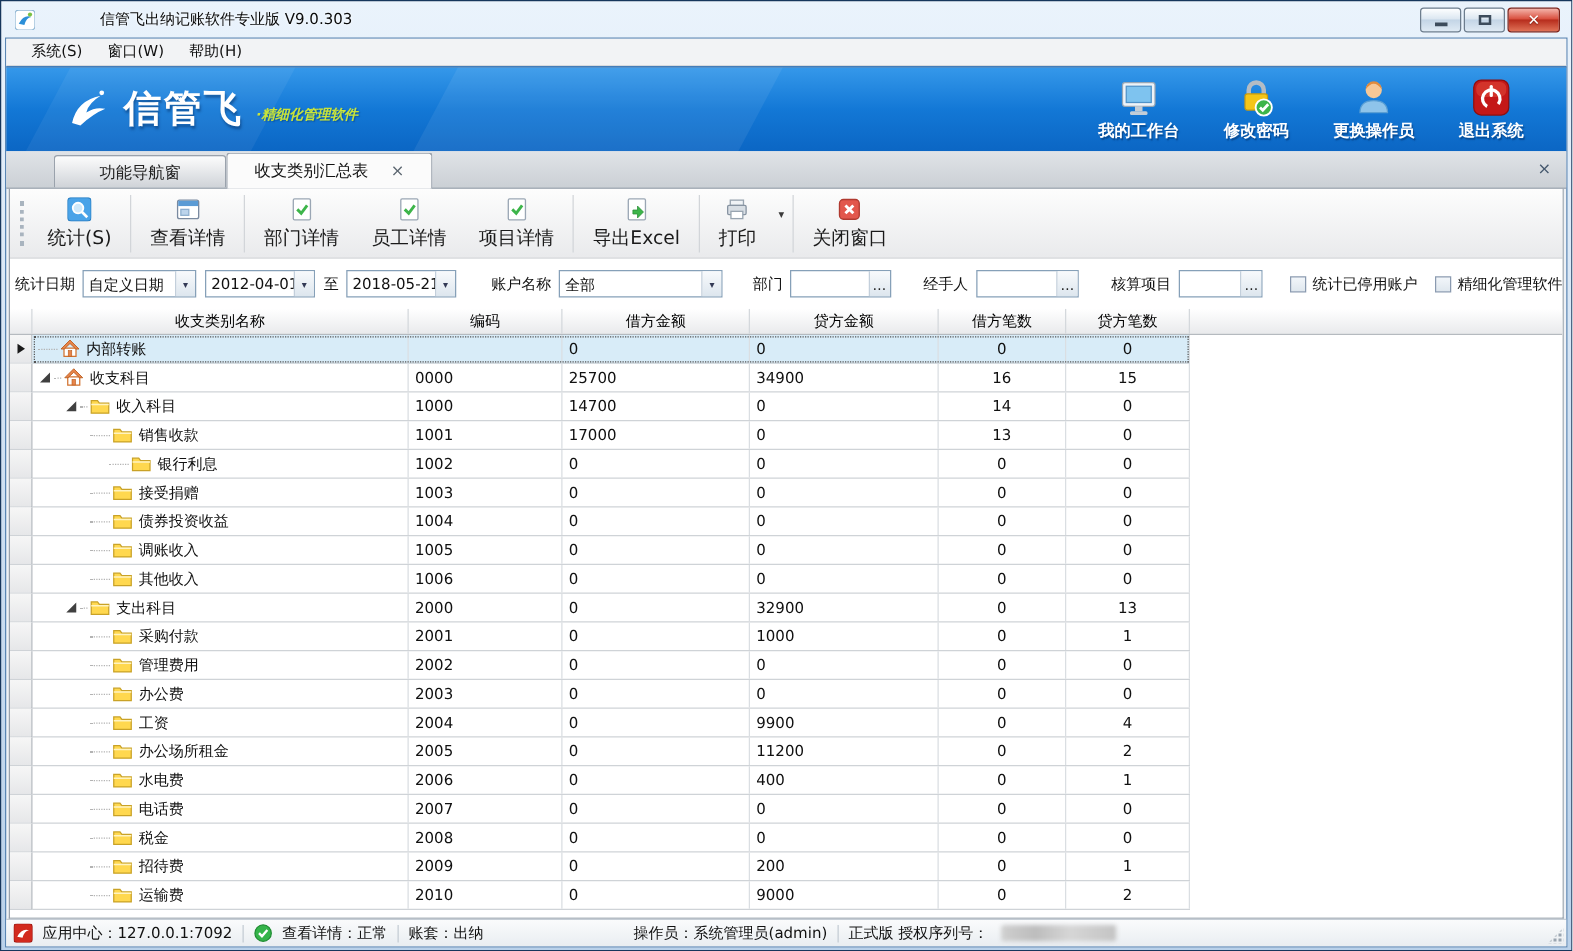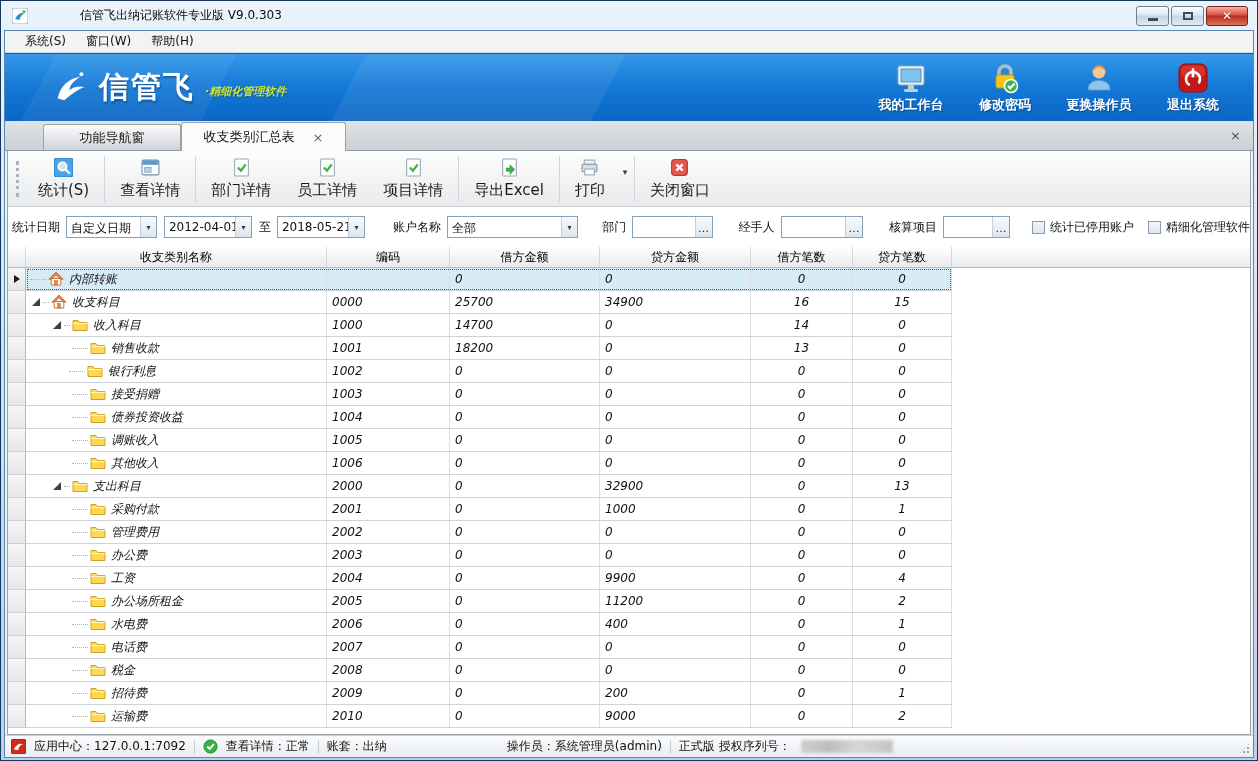--- a/index.html
+++ b/index.html
@@ -86,21 +86,21 @@
   .efield .ebtn { width:17px; border-left:1px solid #c3cfdb; background:linear-gradient(#f8fafc,#dde6ee);
     display:flex; align-items:flex-end; justify-content:center; font-size:11px; color:#222; padding-bottom:2px; cursor:pointer; }
   .fcheck { display:inline-flex; align-items:center; gap:5px; cursor:pointer; }
   .cb { width:13px; height:13px; border:1px solid #8a9ab0; background:linear-gradient(#f2f6fa,#dfe7ee); }
 
   
   .grid { flex:1; background:#fff; overflow:hidden; font-size:12px; }
   .ghead { display:flex; height:21px; background:linear-gradient(#ffffff,#e9eaec);
     border-bottom:1px solid #b5babf; }
   .hcell { border-right:1px solid #d4d8dc; display:flex; align-items:center; justify-content:center; color:#000; }
-  .grow { display:flex; height:23px; width:944px;font-style:italic; }
+  .grow { display:flex; height:23px; width:944px; }
   .rowrest { display:flex; width:926px; border-bottom:1px solid #cfd3d7; }
   .cell { border-right:1px solid #dadee2; display:flex; align-items:center; overflow:hidden; white-space:nowrap; }
   .cell.rowhead { width:18px; background:linear-gradient(#f6f6f6,#e6e7e9); border-right:1px solid #b5babf;
     border-bottom:1px solid #cfd3d7; justify-content:center; }
   .w1{width:301px;} .w2{width:123px;} .w3{width:150px;} .w4{width:151px;} .w5{width:102px;} .w6{width:99px;}
   .cell.txt { padding-left:5px; }
   .cell.ctr { justify-content:center; }
   .grow.sel .rowrest { background:#d8ecf8; outline:1px dotted #555; outline-offset:-2px; }
   .sel-arrow { width:0; height:0; border-left:6px solid #1a1a1a; border-top:4px solid transparent; border-bottom:4px solid transparent; }
   .expander { width:0; height:0; border-bottom:8px solid #404040; border-left:8px solid transparent; margin:0 3px 0 2px; flex:0 0 auto; }
@@ -413,30 +413,30 @@
                   <span class="tstub"></span>
                   <span class="ticon">
                     <svg viewBox="0 0 16 16">
                       <path d="M1 3.5 h5 l1.5 2 H15 v8 H1 Z" fill="#ffd84f" stroke="#c9a227"></path>
                       <path d="M1 6.5 H15" stroke="#fff3c0" stroke-width="1.2"></path>
                     </svg>
                   </span>
                   <span>销售收款</span>
                 </div>
                 <div class="cell w2 txt">1001</div>
-                <div class="cell w3 txt">18200</div>
+                <div class="cell w3 txt">17000</div>
                 <div class="cell w4 txt">0</div>
                 <div class="cell w5 ctr">13</div>
                 <div class="cell w6 ctr">0</div>
               </div>
             </div>
             <div class="grow">
               <div class="cell rowhead"></div>
               <div class="rowrest">
-                <div class="cell w1" style="padding-left: 43px;">
+                <div class="cell w1" style="padding-left: 61px;">
                   <span class="tstub"></span>
                   <span class="ticon">
                     <svg viewBox="0 0 16 16">
                       <path d="M1 3.5 h5 l1.5 2 H15 v8 H1 Z" fill="#ffd84f" stroke="#c9a227"></path>
                       <path d="M1 6.5 H15" stroke="#fff3c0" stroke-width="1.2"></path>
                     </svg>
                   </span>
                   <span>银行利息</span>
                 </div>
                 <div class="cell w2 txt">1002</div>

